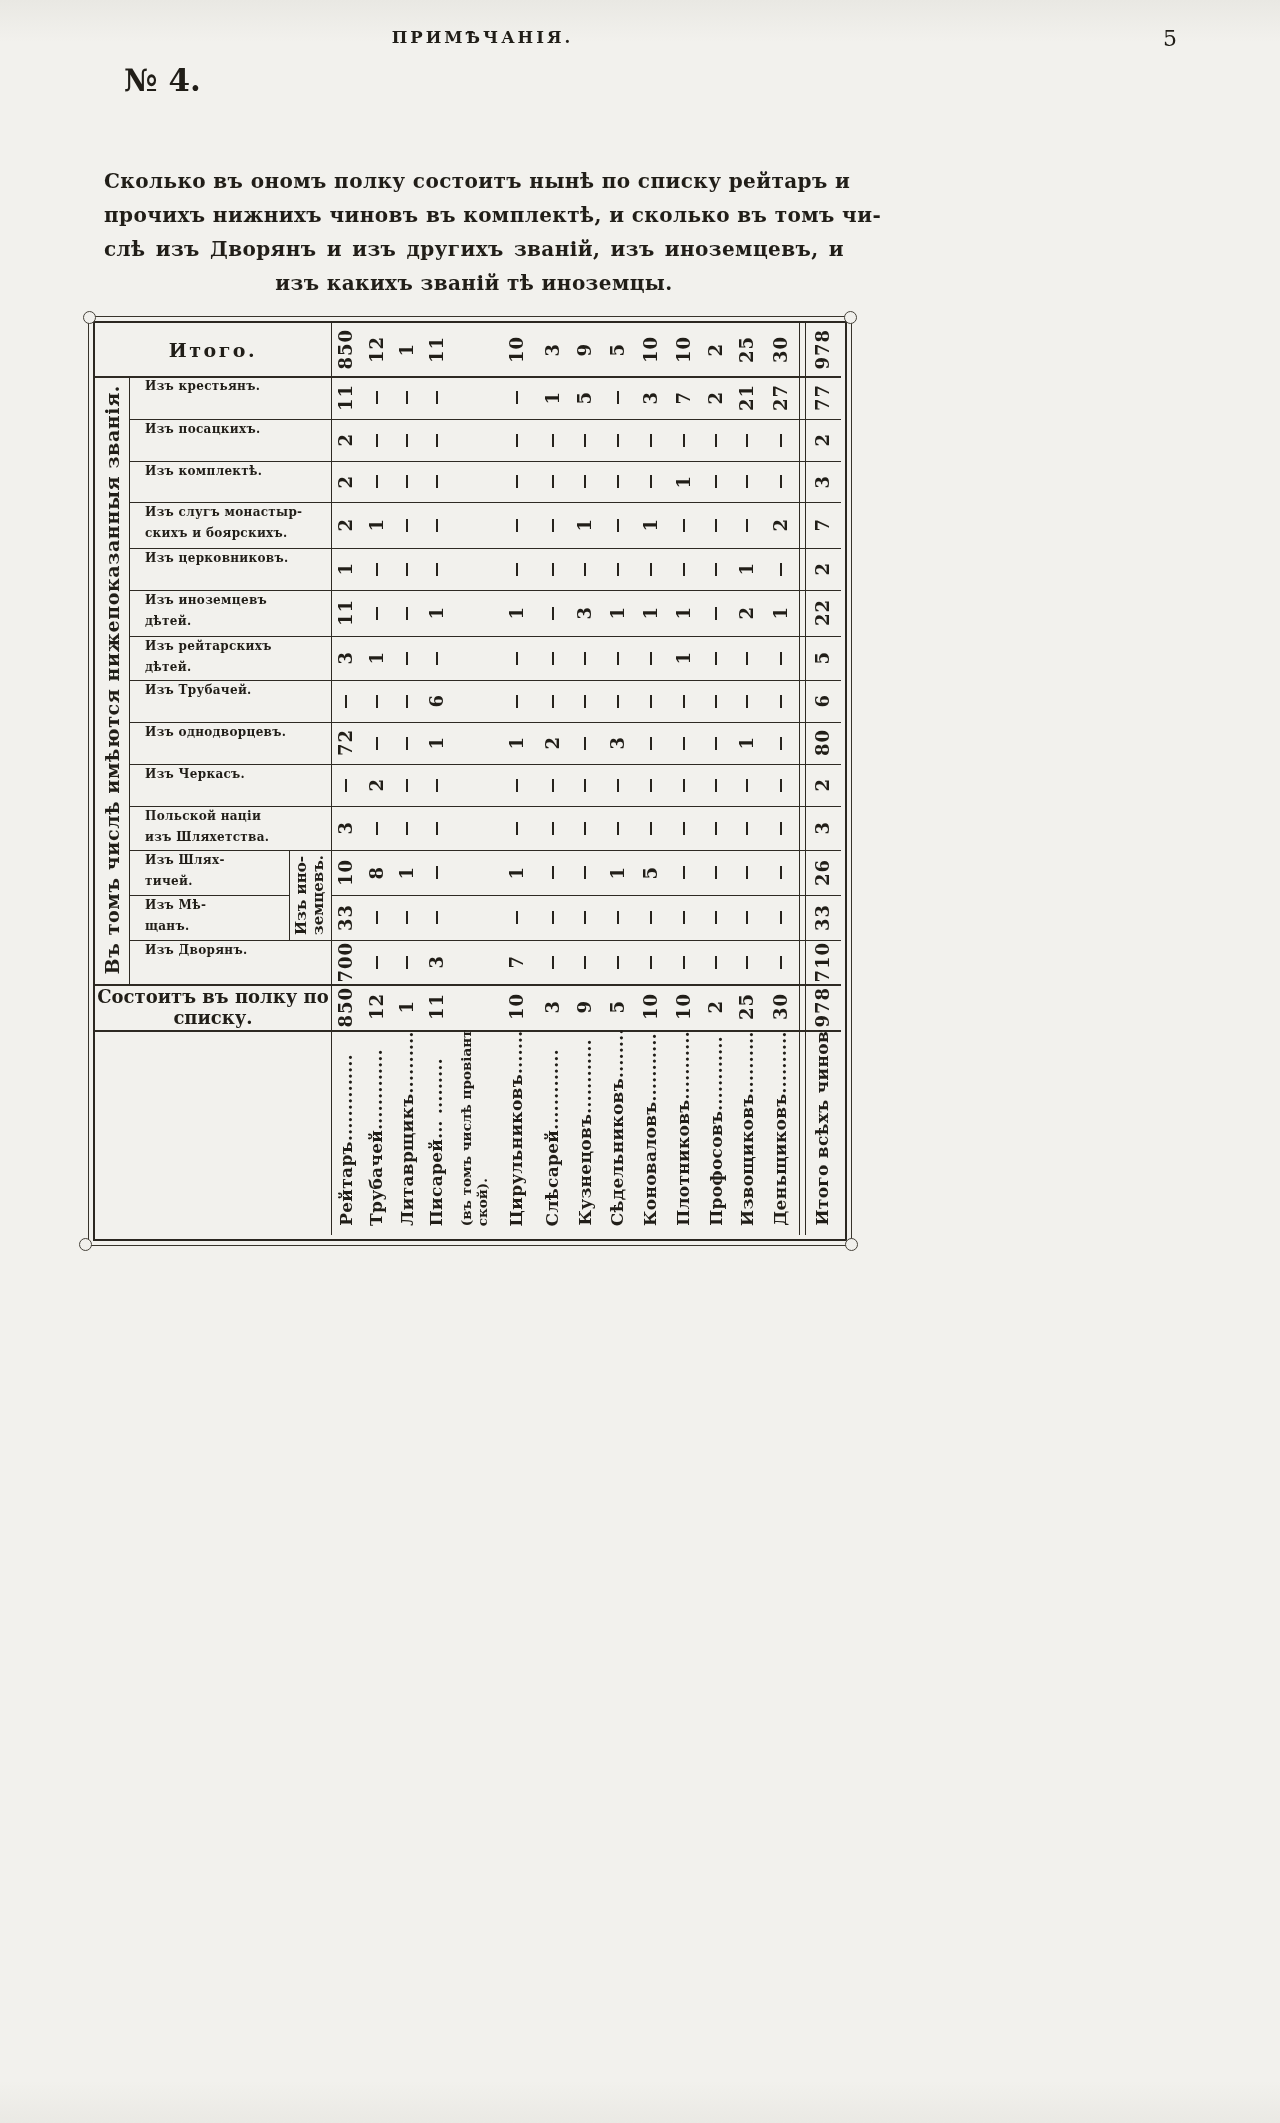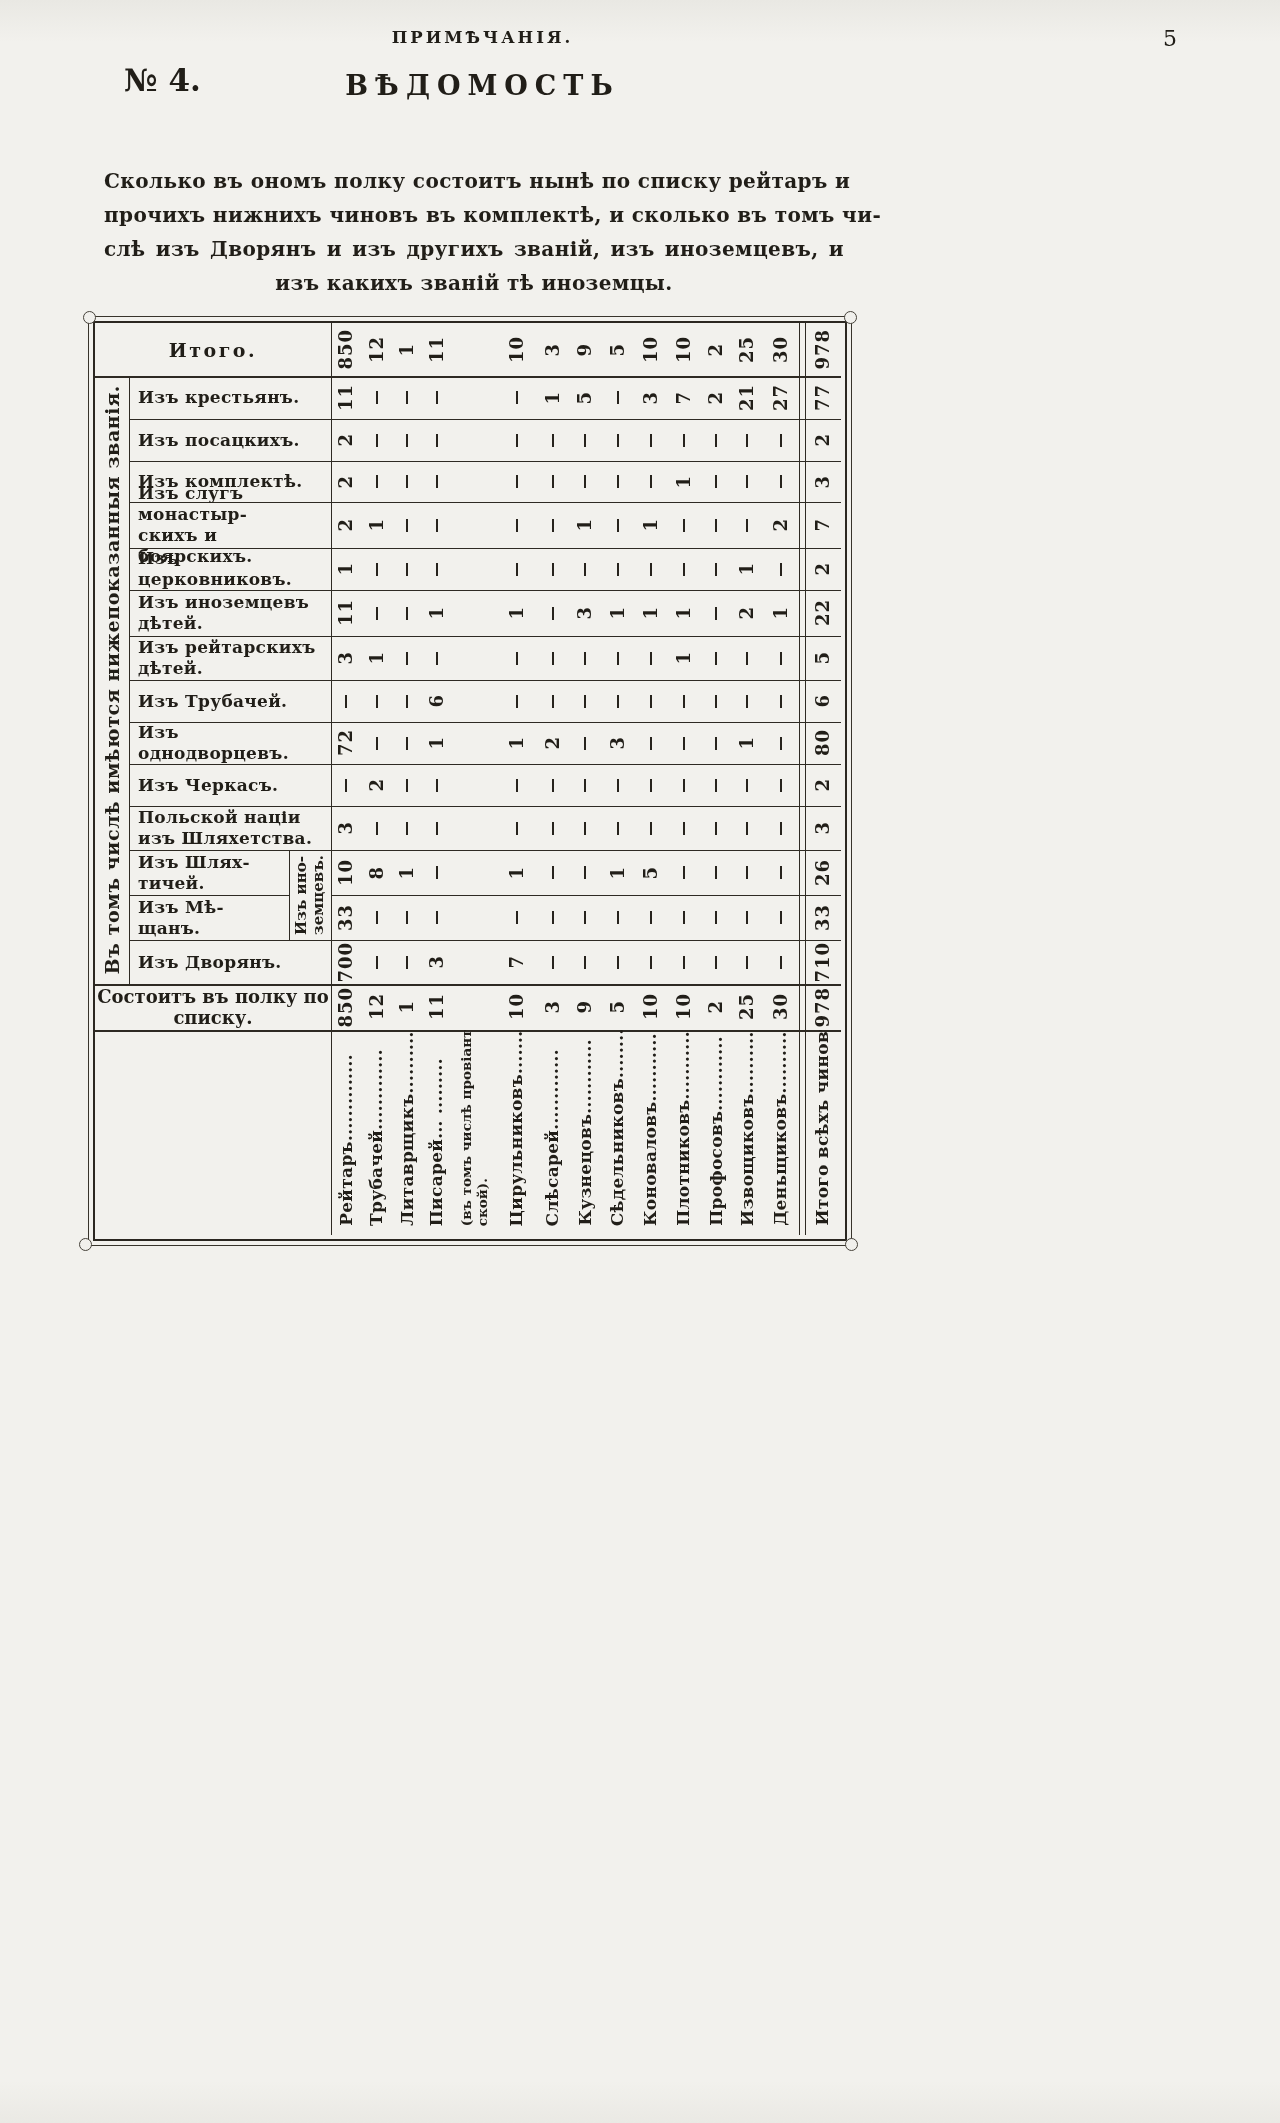--- a/index.html
+++ b/index.html
@@ -23,21 +23,21 @@
   .intro .line{height:34px;line-height:34px;text-align:justify;text-align-last:justify;white-space:nowrap;}
   .intro .line.center{text-align:center;text-align-last:center;}
   .date-line{left:104px;top:286px;width:737px;text-align:right;font-size:21px;font-weight:bold;letter-spacing:.5px;}
   
   #tbl{position:absolute;left:88px;top:316px;width:764px;height:930px;border:1.5px solid #38342c;box-sizing:border-box;}
   #tbl-inner{position:absolute;left:4px;top:4px;width:750px;height:916px;border:2.5px solid #2b2721;box-sizing:content-box;}
   #tbl-grid{position:absolute;left:0;top:0;width:746px;height:912px;}
   .corner{position:absolute;width:11px;height:11px;border:1.5px solid #46423a;border-radius:50%;background:#f1f0ec;z-index:6;}
   .ln{position:absolute;background:#2e2a23;z-index:1;}
   .cell{position:absolute;display:flex;align-items:center;justify-content:center;z-index:2;}
-  .lbl{position:absolute;display:flex;align-items:center;padding-left:9px;box-sizing:border-box;font-weight:bold;font-size:17px;line-height:21px;letter-spacing:.3px;z-index:2;}
+  .lbl{position:absolute;display:flex;padding-left:16px;box-sizing:border-box;font-weight:bold;font-size:12px;line-height:21px;letter-spacing:.3px;z-index:2;}
   .lblc{position:absolute;display:flex;align-items:center;justify-content:center;text-align:center;font-weight:bold;z-index:2;}
   .pre{white-space:pre-line;}
   .rot{writing-mode:vertical-rl;transform:rotate(180deg);white-space:nowrap;line-height:1.08;display:block;}
   .num{font-size:18px;font-weight:bold;letter-spacing:1px;}
   .dash{display:block;width:2px;height:13px;background:#27231d;}
   .itg{font-size:19px;letter-spacing:2.5px;}
   .ftr{font-size:18px;line-height:21px;}
   .side{font-size:19px;font-weight:bold;letter-spacing:.6px;}
   .forg{font-size:15px;font-weight:bold;line-height:1.15;}
   .collab{font-size:17px;font-weight:bold;letter-spacing:.3px;}
@@ -45,21 +45,20 @@
   .bot{position:absolute;display:flex;align-items:flex-end;justify-content:center;padding-bottom:9px;box-sizing:border-box;overflow:hidden;z-index:2;}
 </style>
 </head>
 <body>
 
 <div class="page">
 
   <div class="abs running-header">ПРИМѢЧАНІЯ.</div>
   <div class="abs page-number">5</div>
   <div class="abs doc-number">№ 4.</div>
-  <div class="abs doc-title">ВѢДОМОСТЬ</div>
 
   <div class="abs intro">
     <div class="line">Сколько въ ономъ полку состоитъ нынѣ по списку рейтаръ и</div>
     <div class="line">прочихъ нижнихъ чиновъ въ комплектѣ, и сколько въ томъ чи-</div>
     <div class="line">слѣ изъ Дворянъ и изъ другихъ званій, изъ иноземцевъ, и</div>
     <div class="line center">изъ какихъ званій тѣ иноземцы.</div>
   </div>
 
 
   <div id="tbl">

